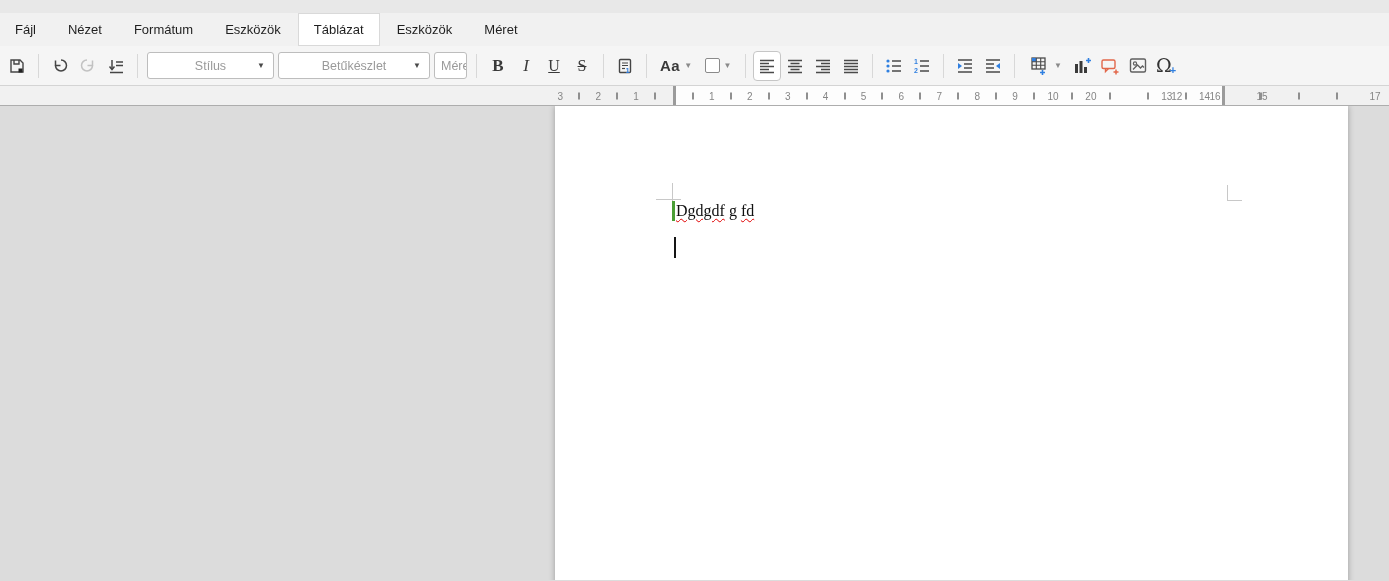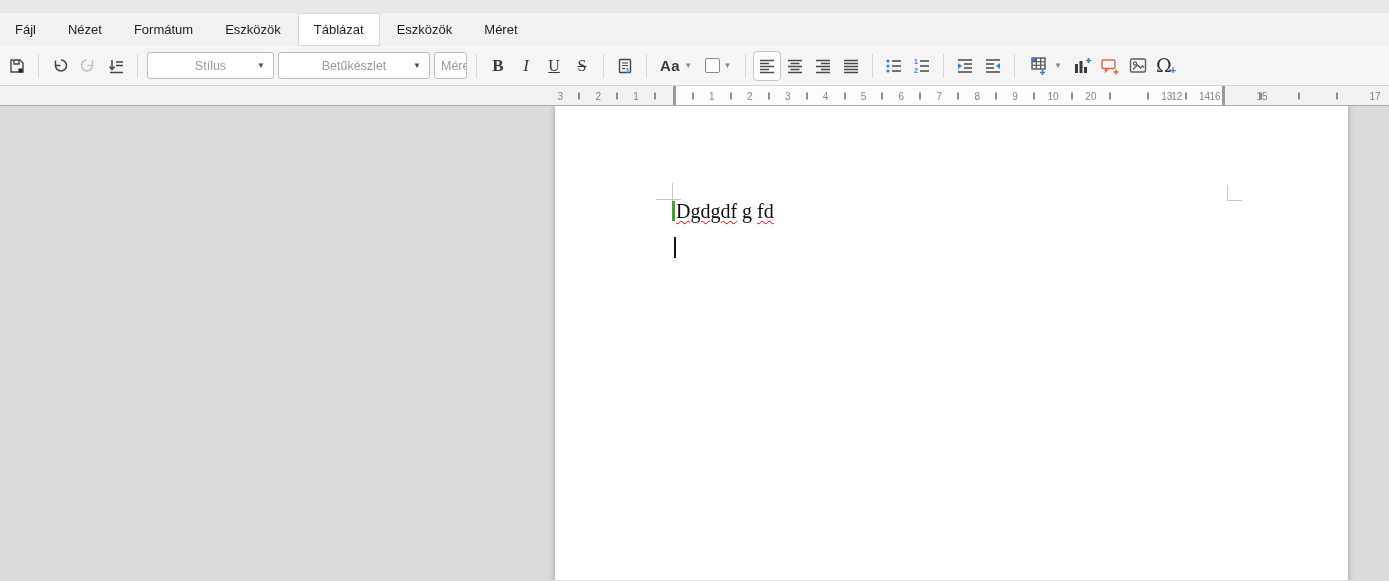--- a/index.html
+++ b/index.html
@@ -38,21 +38,21 @@
   .ruler { position: relative; height: 20px; background: #f1f1f1; border-bottom: 1px solid #adadad; overflow: hidden; }
   .ruler-white { position: absolute; top: 0; height: 100%; background: #fdfdfd; }
   .ruler-divider { position: absolute; top: 0; height: 100%; width: 3px; background: #9b9b9b; }
   .ruler-num { position: absolute; top: 50%; transform: translate(-50%,-50%); font-size: 10px; color: #858585; }
   .ruler-tick { position: absolute; top: 50%; transform: translate(-50%,-50%); width: 2px; height: 7px; background: #8f8f8f; }
 
   
   .desk { position: relative; height: 474px; background: #dcdcdc; overflow: hidden; }
   .page { position: absolute; left: 555px; top: 0; width: 793px; height: 480px; background: #ffffff; box-shadow: 0 0 6px rgba(0,0,0,.30); }
   .corner { position: absolute; background: #c8c8c8; }
-  .doc-line { position: absolute; left: 121px; top: 95px; height: 20px; line-height: 20px; white-space: pre; font-family: "Liberation Serif", serif; font-size: 20px; color: #101010; }
+  .doc-line { position: absolute; left: 121px; top: 95px; height: 20px; line-height: 20px; white-space: pre; font-family: "Liberation Serif", serif; font-size: 16px; color: #101010; }
   .misspelled { text-decoration: underline wavy #e00000 1px; text-underline-offset: 2px; }
   .caret-green { position: absolute; left: 117px; top: 95px; width: 3px; height: 20px; background: #4a9e35; }
   .caret-black { position: absolute; left: 119px; top: 131px; width: 2px; height: 21px; background: #151515; }
 
   svg { display: block; }
 </style>
 </head>
 <body>
 
 <div class="titlebar"></div>

